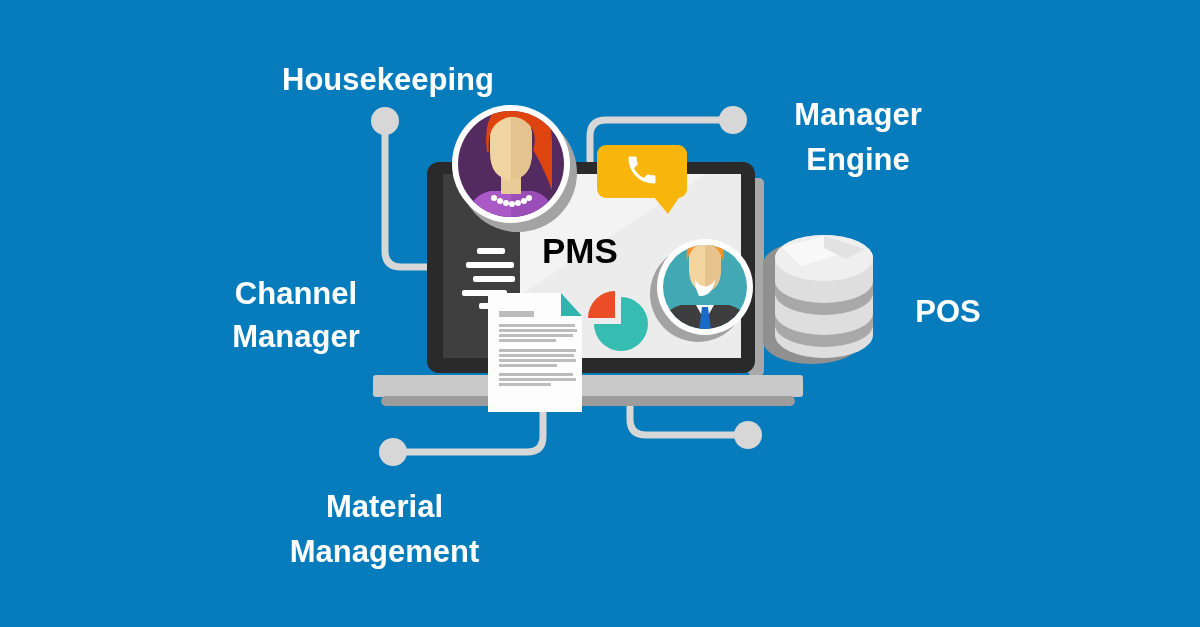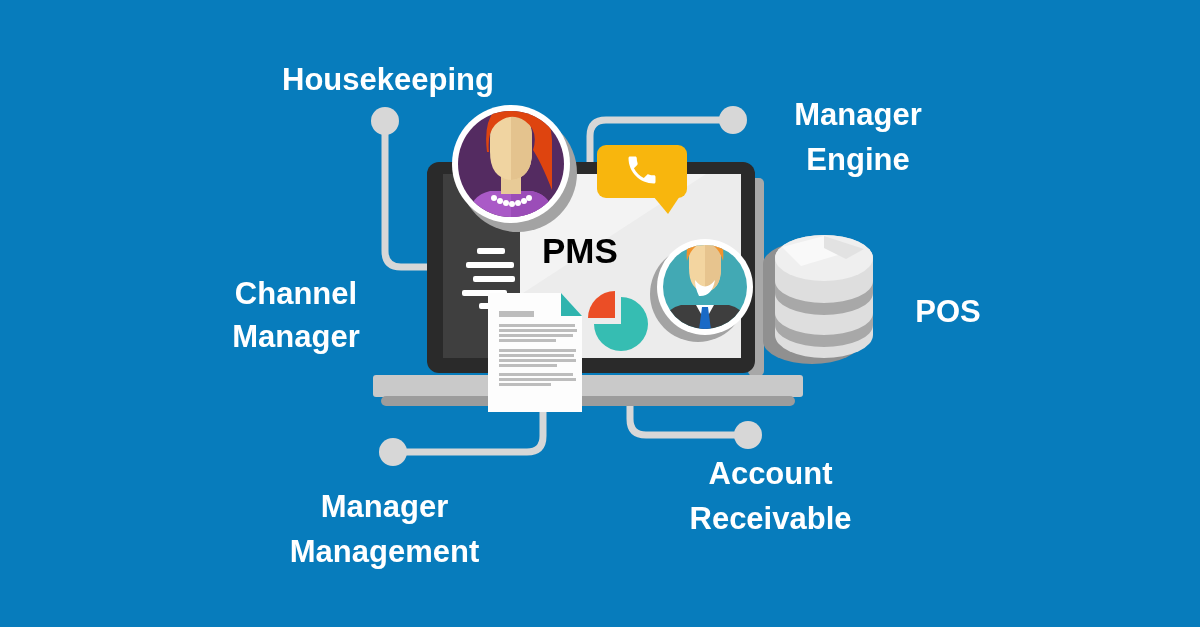--- a/index.html
+++ b/index.html
@@ -153,19 +153,18 @@
 </svg>
 
 <div class="lbl" style="left:238px;top:57px;width:300px;">Housekeeping</div>
 
 <div class="lbl" style="left:773px;top:92px;width:170px;">Manager Engine</div>
 
 <div class="lbl" style="left:893px;top:289px;width:110px;">POS</div>
 
 <div class="lbl tight" style="left:196px;top:272px;width:200px;">Channel Manager</div>
 
-<div class="lbl" style="left:252px;top:484px;width:265px;">Manager Management</div>
+<div class="lbl" style="left:252px;top:484px;width:265px;">Material Management</div>
 
-<div class="lbl" style="left:653px;top:451px;width:235px;">Account Receivable</div>
 
 <div class="pms" style="left:542px;top:233px;width:115px;">PMS</div>
 
 </div>
 
 </body></html>

